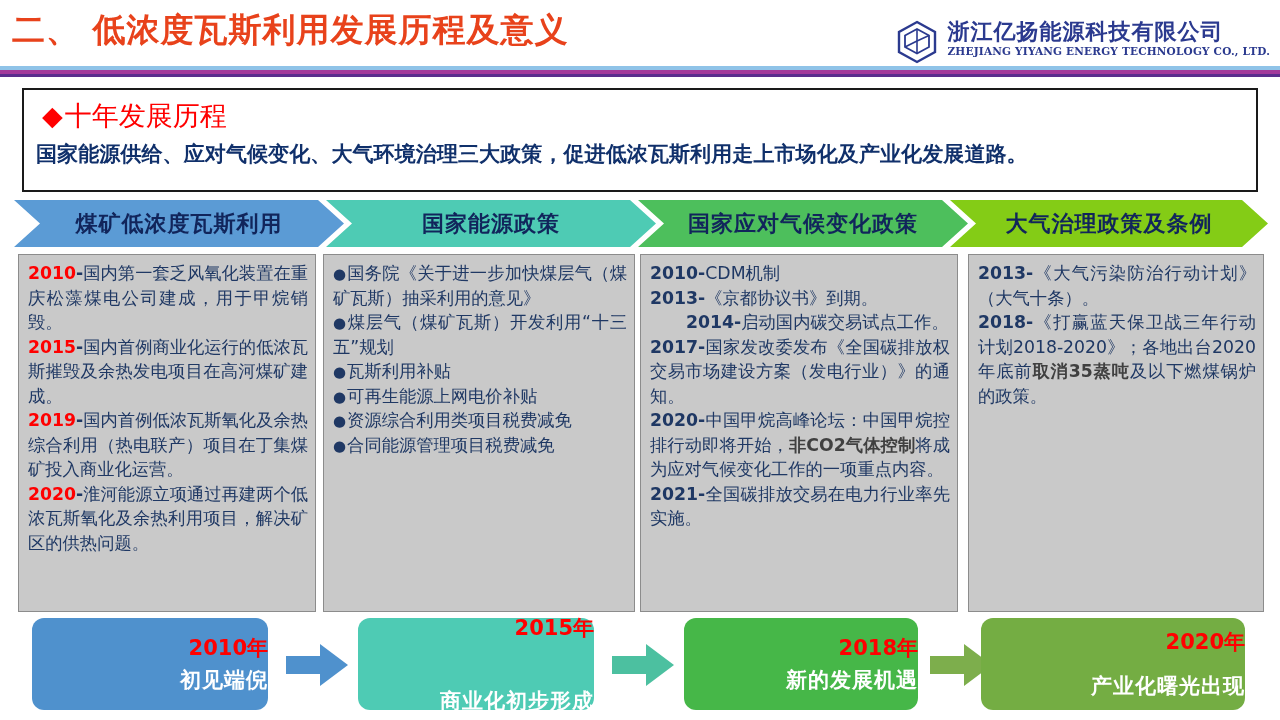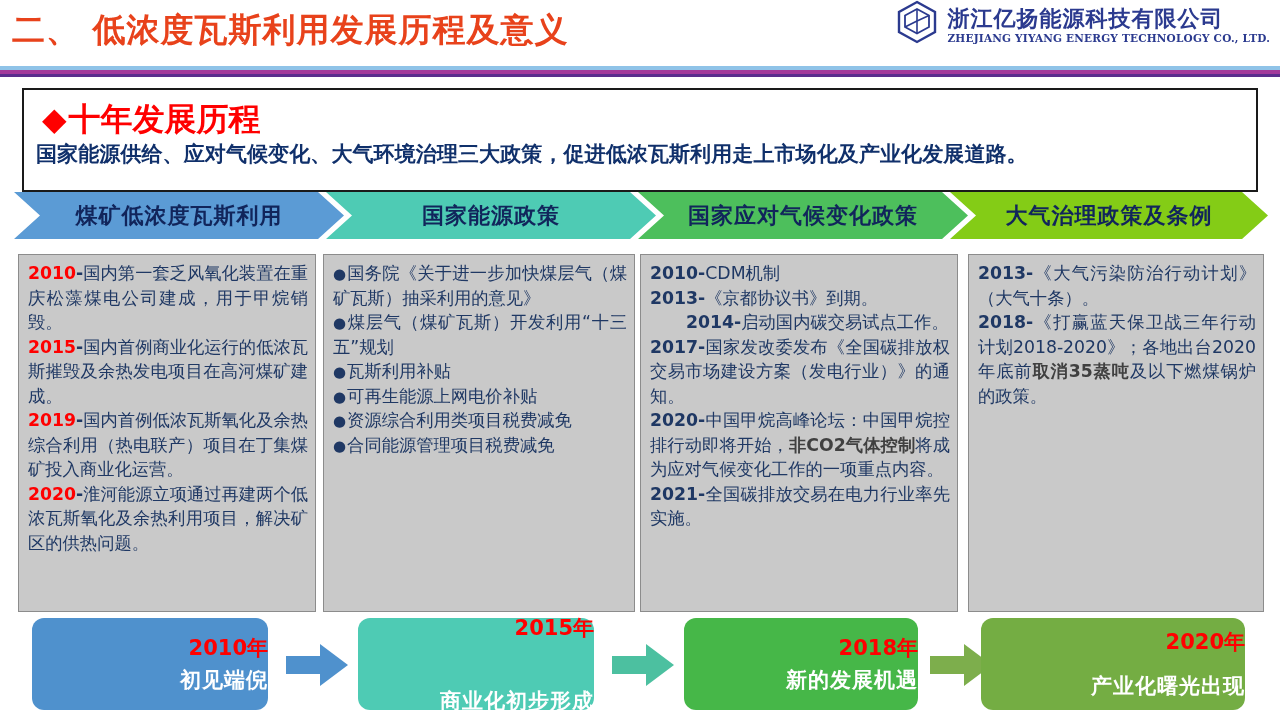--- a/index.html
+++ b/index.html
@@ -12,22 +12,22 @@
   #slide { position: relative; width: 1280px; height: 720px; background: #fff; padding-left: 44px; }
 
   
   .hdr-title {
     position: absolute; left: 12px; top: 8px;
     font-size: 33px; font-weight: bold; letter-spacing: 1px;
     color: #E8421B; white-space: nowrap;
     font-family: "DejaVu Sans", "Liberation Sans", sans-serif;
   }
   .logo-wrap {
-    position: absolute; right: 10px; top: 0;
-    display: flex; align-items: flex-end; gap: 9px;
+    position: absolute; right: 10px; top: 20px;
+    display: flex; align-items: flex-start; gap: 9px;
   }
   .logo-mark { width: 42px; height: 44px; flex: 0 0 auto; }
   .logo-text-cn {
     font-size: 22px; font-weight: bold; color: #2B3A8F; letter-spacing: 1px;
     line-height: 1.05; white-space: nowrap;
   }
   .logo-text-en {
     font-size: 10.5px; font-weight: bold; color: #2B3A8F; letter-spacing: .2px;
     font-family: "DejaVu Serif", "Liberation Serif", serif;
     white-space: nowrap; margin-top: 2px;
@@ -38,31 +38,31 @@
   .hdr-rule .b3 { height: 3px; background: #5B2D8E; }
 
   
   .panel {
     position: absolute; left: 22px; top: 88px;
     width: 1236px; height: 104px;
     border: 2px solid #1a1a1a; background: #fff;
   }
   .panel-h {
     position: absolute; left: 18px; top: 8px;
-    font-size: 32px; font-weight: bold; color: #FF0000; white-space: nowrap;
+    font-size: 27px; font-weight: normal; color: #FF0000; white-space: nowrap;
   }
   .panel-h .dia { color: #FF0000; margin-right: 2px; }
   .panel-sub {
     position: absolute; left: 12px; top: 50px;
     font-size: 21px; font-weight: bold; color: #10306B;
     letter-spacing: .1px; white-space: nowrap;
   }
 
   
-  .chev-band { position: absolute; left: 14px; top: 192px; width: 1254px; height: 47px; text-align: right; }
+  .chev-band { position: absolute; left: 14px; top: 200px; width: 1254px; height: 47px; text-align: right; }
   .chev {
     position: absolute; top: 0; height: 47px;
     display: flex; align-items: center; justify-content: center;
     color: #11255B; font-size: 22px; font-weight: bold; letter-spacing: 1px;
     clip-path: polygon(0 0, calc(100% - 26px) 0, 100% 50%, calc(100% - 26px) 100%, 0 100%, 26px 50%);
     white-space: nowrap;
   }
   .chev.c0 { left: 0px;   width: 330px; }
   .chev.c1 { left: 312px; width: 330px; }
   .chev.c2 { left: 624px; width: 330px; }

